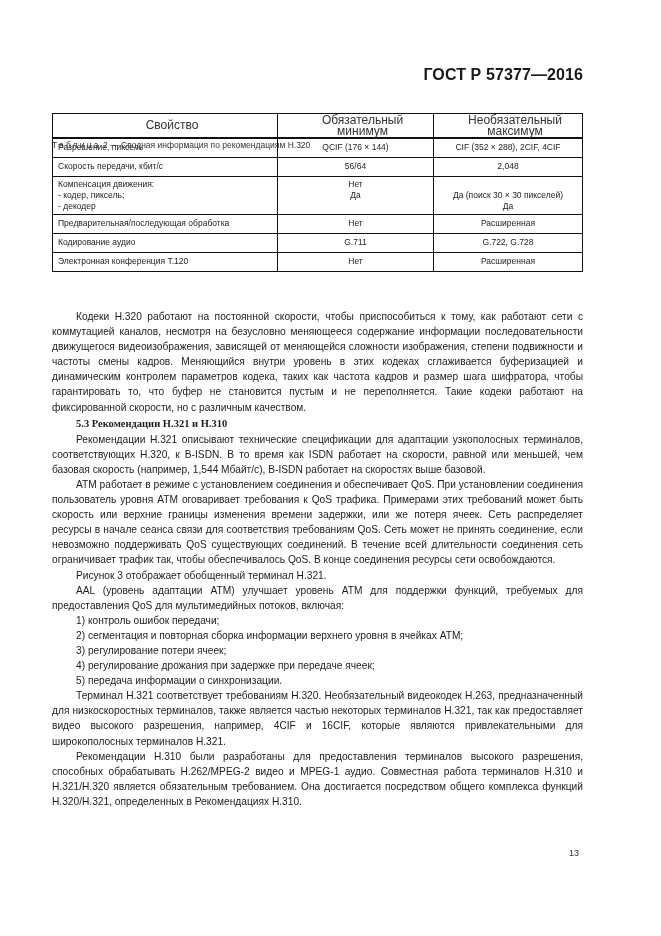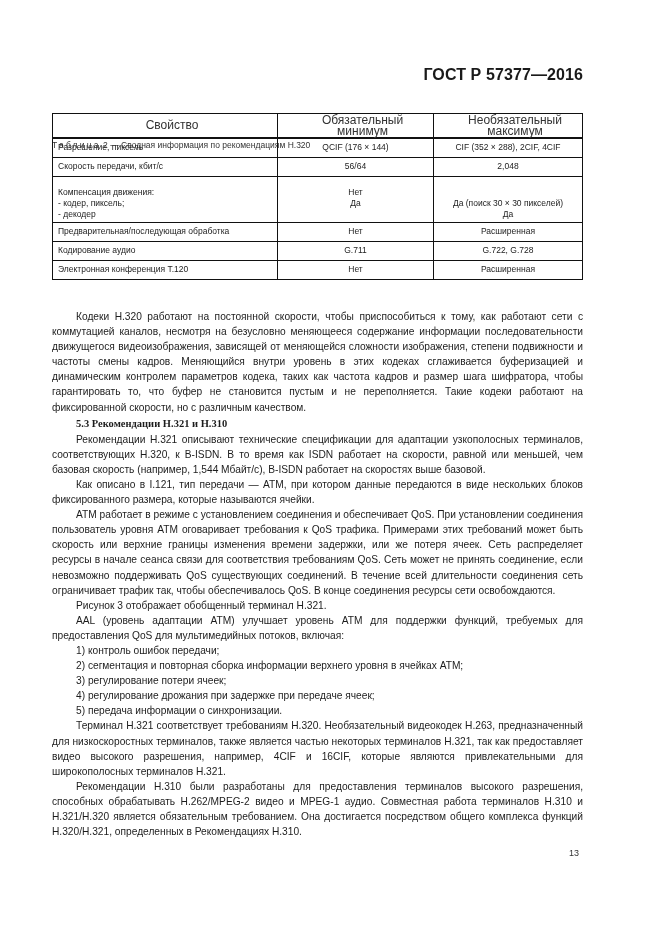--- a/index.html
+++ b/index.html
@@ -22,21 +22,21 @@
   }
   table.summary td, table.summary th {
     border: 1px solid #111; padding: 0 5px; line-height: 11px; font-weight: normal;
   }
   table.summary th { height: 23px; text-align: center; font-size: 12px; color: #333; padding-left: 19px; }
   table.summary thead tr { border-bottom: 2px solid #111; }
   table.summary tbody tr { height: 19px; }
   table.summary td.c { text-align: center; }
   table.summary .col1 { width: 200px; }
   table.summary .col2 { width: 131px; }
-  table.summary .mc td { padding-top: 10px; padding-bottom: 2px; }
+  table.summary .mc td { padding-top: 2px; padding-bottom: 2px; }
   .body-text {
     position: absolute; top: 309px; left: 52px; width: 531px;
     font-size: 10.2px; line-height: 15.1px; color: #1c1c1c;
   }
   .body-text p { margin: 0; text-align: justify; text-indent: 24px; }
   .body-text p.li { text-indent: 0; padding-left: 24px; }
   .body-text h3 {
     margin: 1px 0 0 0; padding-left: 24px; font-size: 10.5px; font-weight: bold; line-height: 16px; font-family: Liberation Serif, serif;
   }
   .page-num {
@@ -104,21 +104,20 @@
       <td class="c">Нет</td>
       <td class="c">Расширенная</td>
     </tr>
   </tbody>
 </table>
 
 <div class="body-text">
   <p>Кодеки H.320 работают на постоянной скорости, чтобы приспособиться к тому, как работают сети с коммутацией каналов, несмотря на безусловно меняющееся содержание информации последовательности движущегося видеоизображения, зависящей от меняющейся сложности изображения, степени подвижности и частоты смены кадров. Меняющийся внутри уровень в этих кодеках сглаживается буферизацией и динамическим контролем параметров кодека, таких как частота кадров и размер шага шифратора, чтобы гарантировать то, что буфер не становится пустым и не переполняется. Такие кодеки работают на фиксированной скорости, но с различным качеством.</p>
   <h3>5.3 Рекомендации H.321 и H.310</h3>
   <p>Рекомендации H.321 описывают технические спецификации для адаптации узкополосных терминалов, соответствующих H.320, к B-ISDN. В то время как ISDN работает на скорости, равной или меньшей, чем базовая скорость (например, 1,544 Мбайт/с), B-ISDN работает на скоростях выше базовой.</p>
-  <p>Как описано в I.121, тип передачи — ATM, при котором данные передаются в виде нескольких блоков фиксированного размера, которые называются ячейки.</p>
   <p>ATM работает в режиме с установлением соединения и обеспечивает QoS. При установлении соединения пользователь уровня ATM оговаривает требования к QoS трафика. Примерами этих требований может быть скорость или верхние границы изменения времени задержки, или же потеря ячеек. Сеть распределяет ресурсы в начале сеанса связи для соответствия требованиям QoS. Сеть может не принять соединение, если невозможно поддерживать QoS существующих соединений. В течение всей длительности соединения сеть ограничивает трафик так, чтобы обеспечивалось QoS. В конце соединения ресурсы сети освобождаются.</p>
   <p>Рисунок 3 отображает обобщенный терминал H.321.</p>
   <p>AAL (уровень адаптации ATM) улучшает уровень ATM для поддержки функций, требуемых для предоставления QoS для мультимедийных потоков, включая:</p>
   <p class="li">1)  контроль ошибок передачи;</p>
   <p class="li">2)  сегментация и повторная сборка информации верхнего уровня в ячейках ATM;</p>
   <p class="li">3)  регулирование потери ячеек;</p>
   <p class="li">4)  регулирование дрожания при задержке при передаче ячеек;</p>
   <p class="li">5)  передача информации о синхронизации.</p>
   <p>Терминал H.321 соответствует требованиям H.320. Необязательный видеокодек H.263, предназначенный для низкоскоростных терминалов, также является частью некоторых терминалов H.321, так как предоставляет видео высокого разрешения, например, 4CIF и 16CIF, которые являются привлекательными для широкополосных терминалов H.321.</p>
   <p>Рекомендации H.310 были разработаны для предоставления терминалов высокого разрешения, способных обрабатывать H.262/MPEG-2 видео и MPEG-1 аудио. Совместная работа терминалов H.310 и H.321/H.320 является обязательным требованием. Она достигается посредством общего комплекса функций H.320/H.321, определенных в Рекомендациях H.310.</p>

